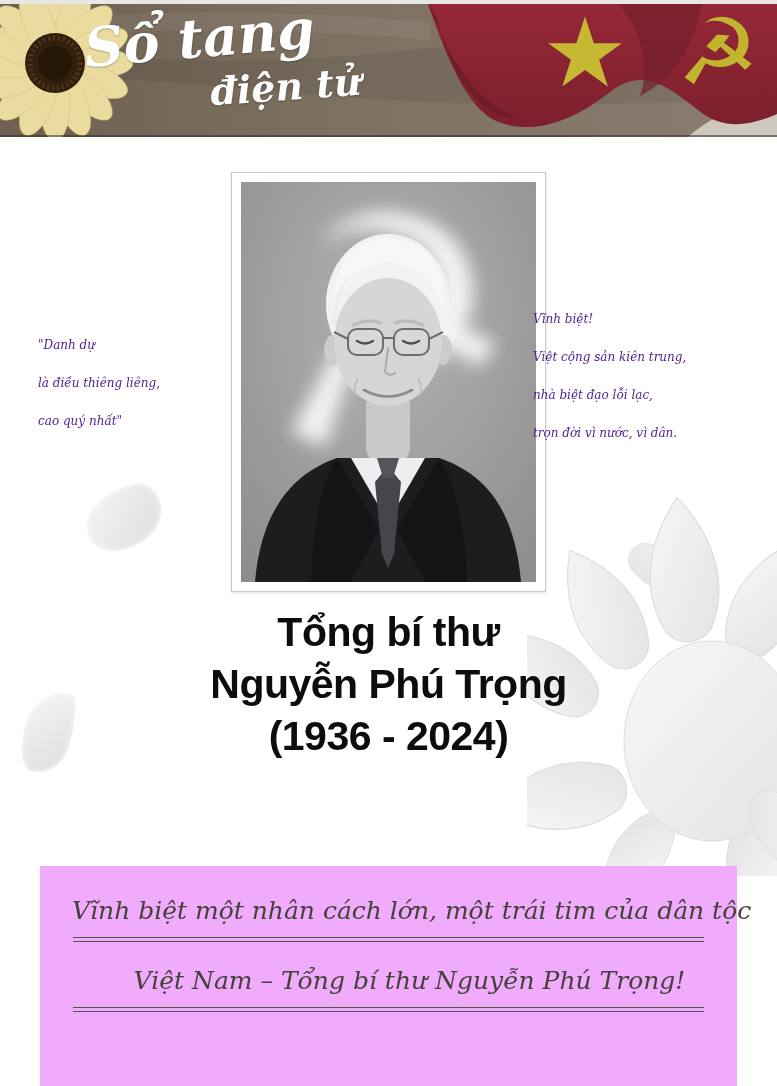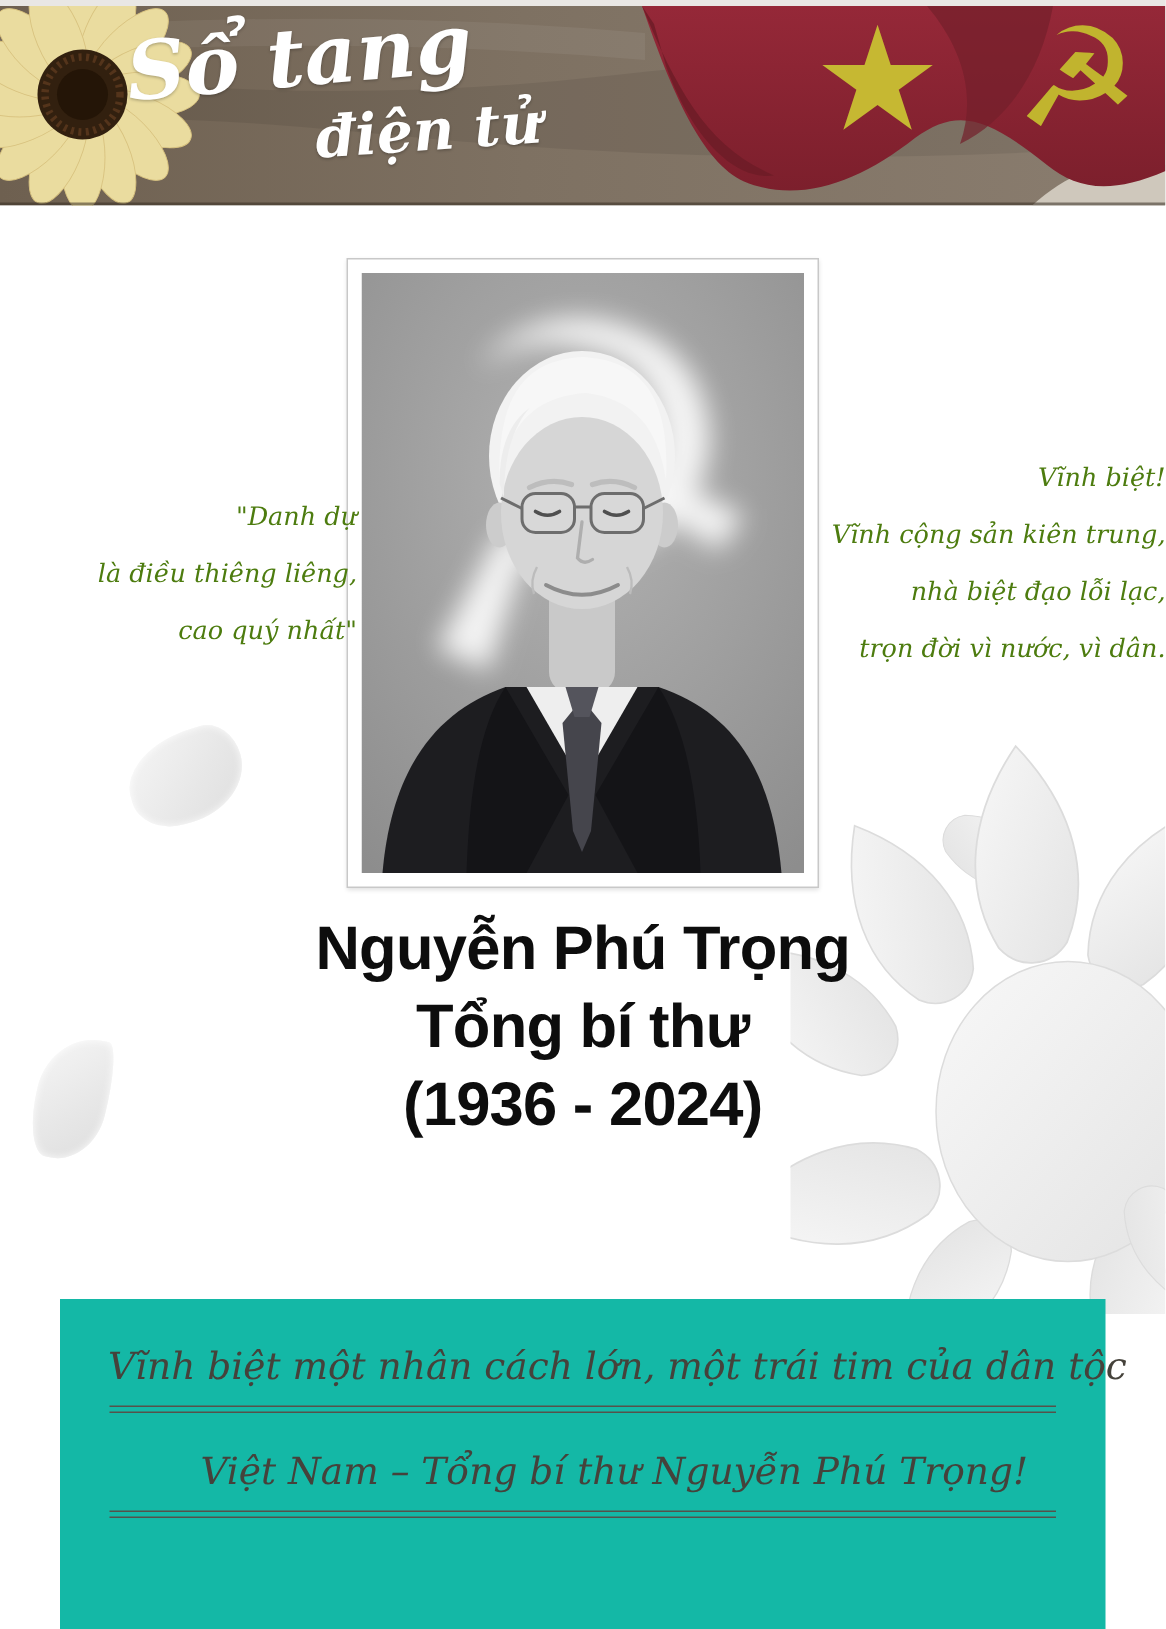--- a/index.html
+++ b/index.html
@@ -25,21 +25,21 @@
   
   .photo-frame{
     position:absolute;left:231px;top:172px;width:315px;height:420px;
     background:#ffffff;border:1px solid #c8c8c8;box-sizing:border-box;padding:9px;
     box-shadow:0 1px 3px rgba(0,0,0,.12);
   }
   .photo-frame svg{display:block;}
   
   .quote{
     position:absolute;font-family:"DejaVu Serif", serif;font-style:italic;
-    color:#4d7c0f;text-align:right;font-size:17px;line-height:38px;
+    color:#4c1d95;text-align:left;font-size:12px;line-height:38px;
   }
   .quote-left{left:38px;top:326px;width:200px;}
   .quote-right{left:533px;top:300px;width:244px;}
   .quote span{display:block;white-space:nowrap;}
   
   .memorial-title{
     position:absolute;left:0;top:606px;width:777px;text-align:center;
     font-family:"Liberation Sans", sans-serif;font-weight:700;
     font-size:41px;line-height:52px;color:#0d0d0d;letter-spacing:-0.5px;
   }
@@ -52,21 +52,21 @@
     box-shadow:inset 0 0 6px rgba(255,255,255,.9);
   }
   .petal-a{left:85px;top:488px;width:78px;height:60px;transform:rotate(-16deg);}
   .petal-b{left:299px;top:522px;width:102px;height:64px;transform:rotate(-11deg);}
   .petal-c{left:24px;top:690px;width:48px;height:84px;transform:rotate(14deg);
            border-radius:80% 20% 65% 35% / 50% 60% 45% 55%;}
   .lotus{position:absolute;right:0;top:446px;width:250px;height:430px;}
   
   .condolence-box{
     position:absolute;left:40px;top:866px;width:697px;height:220px;
-    background:#14b8a6;box-sizing:border-box;
+    background:#f0abfc;box-sizing:border-box;
   }
   .c-line{
     font-family:"DejaVu Serif", serif;font-style:italic;color:#45423b;
     font-size:25px;white-space:nowrap;
   }
   .c-line1{margin:30px 32px 0;text-align:center;}
   .c-line2{margin:24px 32px 0 74px;text-align:center;}
   .rule{
     height:3px;margin:12px 33px 0;
     border-top:1px solid #55524a;border-bottom:1px solid #55524a;
@@ -222,28 +222,28 @@
     </svg>
   </div>
 
   <div class="quote quote-left">
     <span>"Danh dự</span>
     <span>là điều thiêng liêng,</span>
     <span>cao quý nhất"</span>
   </div>
   <div class="quote quote-right">
     <span>Vĩnh biệt!</span>
-    <span>Vĩnh cộng sản kiên trung,</span>
+    <span>Việt cộng sản kiên trung,</span>
     <span>nhà biệt đạo lỗi lạc,</span>
     <span>trọn đời vì nước, vì dân.</span>
   </div>
 
   <div class="memorial-title">
+    <span>Tổng bí thư</span>
     <span>Nguyễn Phú Trọng</span>
-    <span>Tổng bí thư</span>
     <span>(1936 - 2024)</span>
   </div>
 
   <div class="condolence-box">
     <div class="c-line c-line1">Vĩnh biệt một nhân cách lớn, một trái tim của dân tộc</div>
     <div class="rule"></div>
     <div class="c-line c-line2">Việt Nam – Tổng bí thư Nguyễn Phú Trọng!</div>
     <div class="rule"></div>
   </div>
 

